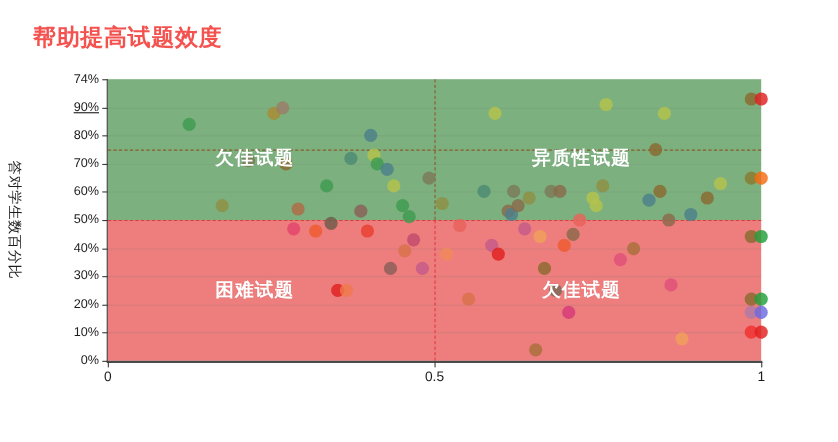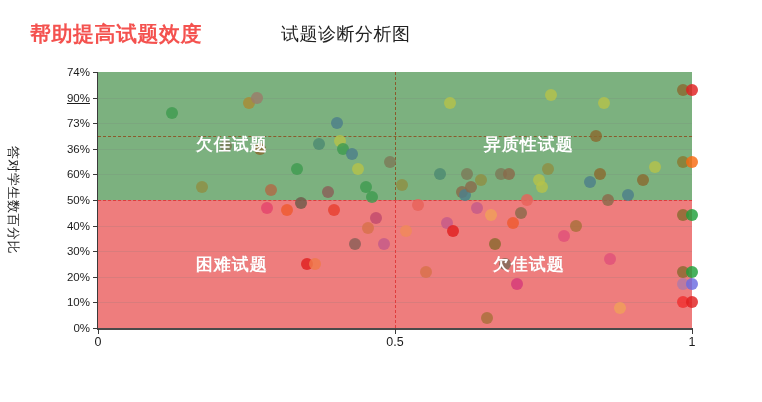--- a/index.html
+++ b/index.html
@@ -198,21 +198,20 @@
     transform: translate(-50%, -50%);
   }
 </style>
 </head>
 <body>
 
 <div id="root">
 
   <div id="header">
     <div id="title-main">帮助提高试题效度</div>
-    <div id="title-sub">试题诊断分析图</div>
   </div>
 
   <div id="ylabel-wrap">
     <div id="ylabel">答对学生数百分比</div>
   </div>
 
   <div id="chart-area">
     <div id="plot">
       <div class="band" id="band-green" style="top: 0px; height: 128px; background: rgb(124, 177, 127);"></div>
       <div class="band" id="band-red" style="top: 128px; height: 128px; background: rgb(238, 125, 125);"></div>
@@ -332,23 +331,23 @@
           <div class="ytick-label" style="top: 204.8px; left: -48px; width: 40px;">20%</div>
           <div class="ytick-mark" style="top: 179.2px;"></div>
           <div class="ytick-label" style="top: 179.2px; left: -48px; width: 40px;">30%</div>
           <div class="ytick-mark" style="top: 153.6px;"></div>
           <div class="ytick-label" style="top: 153.6px; left: -48px; width: 40px;">40%</div>
           <div class="ytick-mark" style="top: 128px;"></div>
           <div class="ytick-label" style="top: 128px; left: -48px; width: 40px;">50%</div>
           <div class="ytick-mark" style="top: 102.4px;"></div>
           <div class="ytick-label" style="top: 102.4px; left: -48px; width: 40px;">60%</div>
           <div class="ytick-mark" style="top: 76.8px;"></div>
-          <div class="ytick-label" style="top: 76.8px; left: -48px; width: 40px;">36%</div>
+          <div class="ytick-label" style="top: 76.8px; left: -48px; width: 40px;">70%</div>
           <div class="ytick-mark" style="top: 51.2px;"></div>
-          <div class="ytick-label" style="top: 51.2px; left: -48px; width: 40px;">73%</div>
+          <div class="ytick-label" style="top: 51.2px; left: -48px; width: 40px;">80%</div>
           <div class="ytick-mark" style="top: 25.6px;"></div>
           <div class="ytick-label" style="top: 25.6px; left: -48px; width: 40px; text-decoration: underline;">90%</div>
           <div class="ytick-mark" style="top: 0px;"></div>
           <div class="ytick-label" style="top: 0px; left: -48px; width: 40px;">74%</div>
         </div>
       <div id="xticks">
           <div class="xtick-mark" style="left: 0px;"></div>
           <div class="xtick-label" style="left: 0px;">0</div>
           <div class="xtick-mark" style="left: 297px;"></div>
           <div class="xtick-label" style="left: 297px;">0.5</div>

